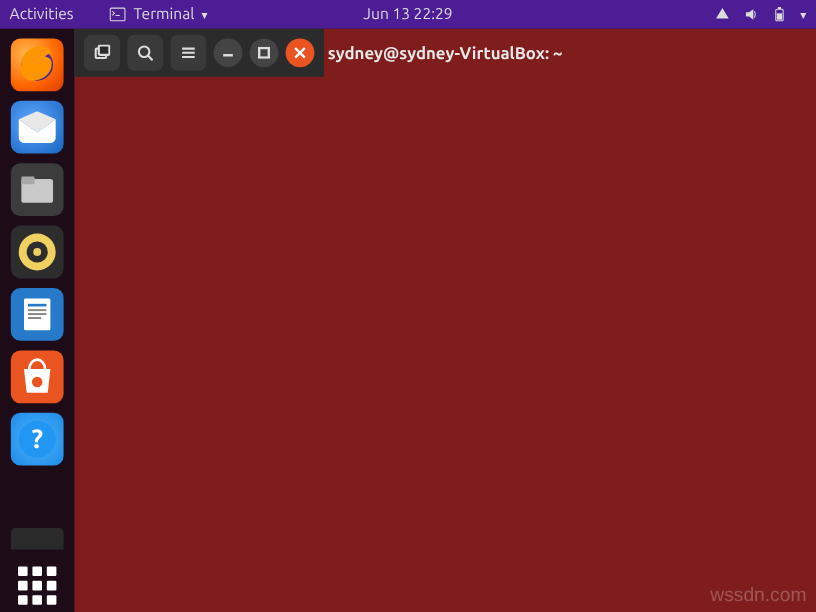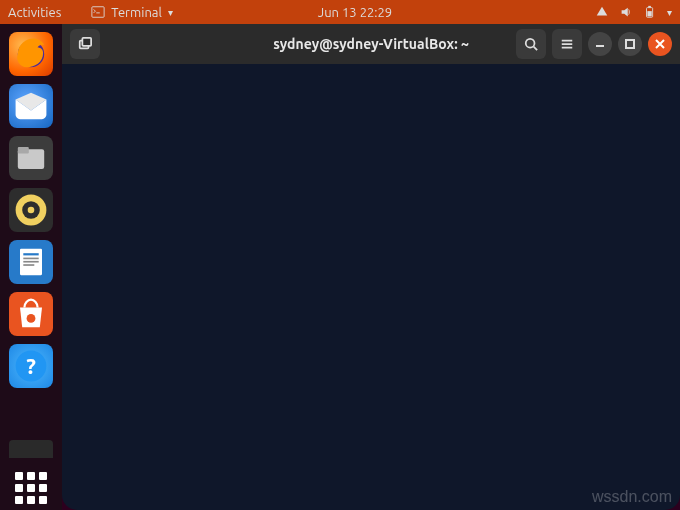--- a/index.html
+++ b/index.html
@@ -5,29 +5,29 @@
     * { margin: 0; padding: 0; box-sizing: border-box; }
     body {
       width: 680px; height: 510px;
       font-family: Ubuntu, -apple-system, sans-serif;
       background: #2c001e;
       overflow: hidden;
       position: relative;
     }
     .topbar {
       height: 24px;
-      background: #c2410c;
+      background: #4c1d95;
       color: #dcdcdc;
       display: flex;
       align-items: center;
       font-size: 13px;
       padding: 0 8px;
     }
     .topbar .left { display: flex; gap: 12px; align-items: center; }
-    .topbar .center { position: absolute; left: 50%; transform: translateX(-50%); margin-left: 15px; }
+    .topbar .center { position: absolute; left: 50%; transform: translateX(-50%); }
     .topbar .right { margin-left: auto; display: flex; gap: 10px; align-items: center; }
     .app-menu { display: flex; align-items: center; gap: 6px; padding-left: 18px; }
     .app-menu svg { width: 14px; height: 14px; }
     .topbar-icon { width: 14px; height: 14px; fill: #dcdcdc; }
     .chevron-down { font-size: 10px; }
     .dock {
       position: absolute;
       left: 0; top: 24px; bottom: 0;
       width: 62px;
       background: rgba(20,20,20,0.55);
@@ -54,24 +54,22 @@
     .apps-grid {
       display: grid;
       grid-template-columns: repeat(3, 8px);
       grid-template-rows: repeat(3, 8px);
       gap: 4px;
     }
     .apps-grid span { background: #fff; border-radius: 1px; }
     .terminal-window {
       position: absolute;
       left: 62px; top: 24px; right: 0; bottom: 0;
-      background: #0f172a;
-      display: flex;
-      flex-direction: column;
-      border-radius: 15px;
+      background: #7f1d1d;
+      display: flex;
     }
     .titlebar {
       height: 40px;
       background: #2b2b2b;
       display: flex;
       align-items: center;
       padding: 0 8px;
       gap: 6px;
     }
     .tb-btn {

